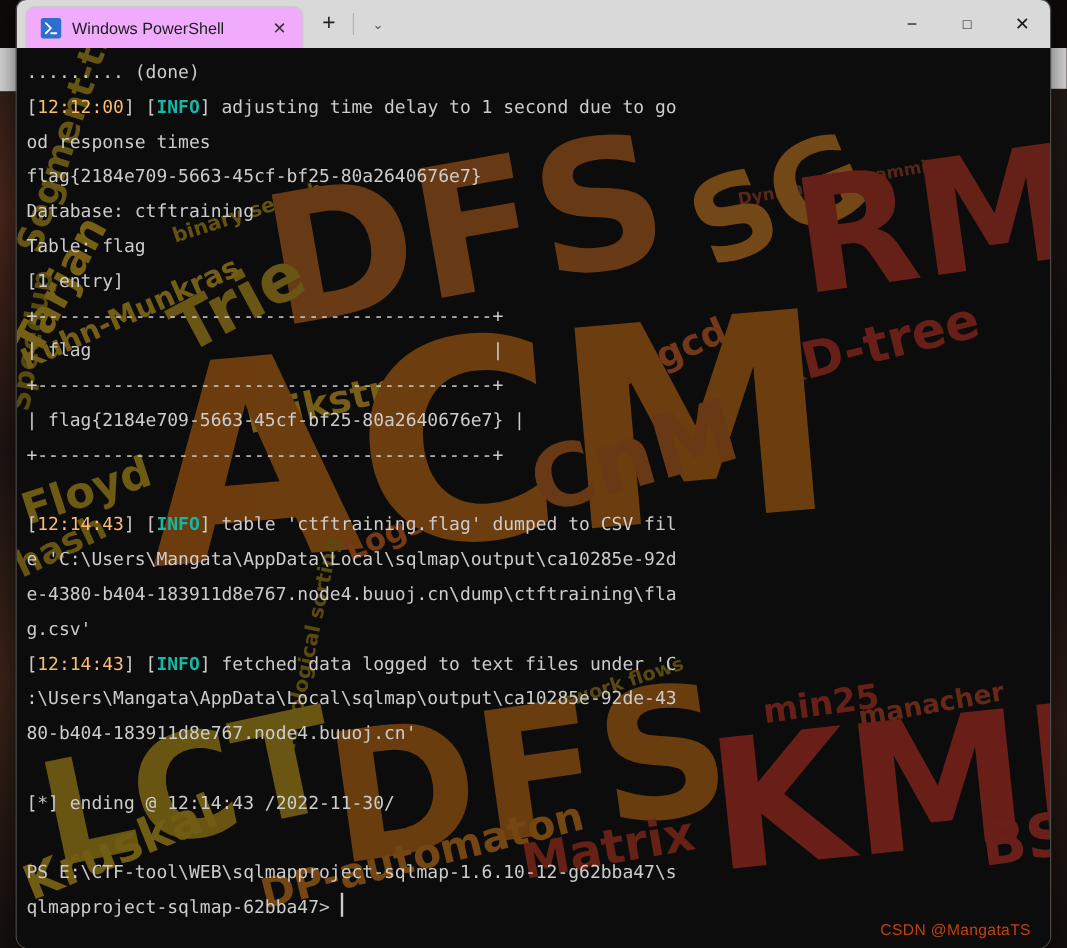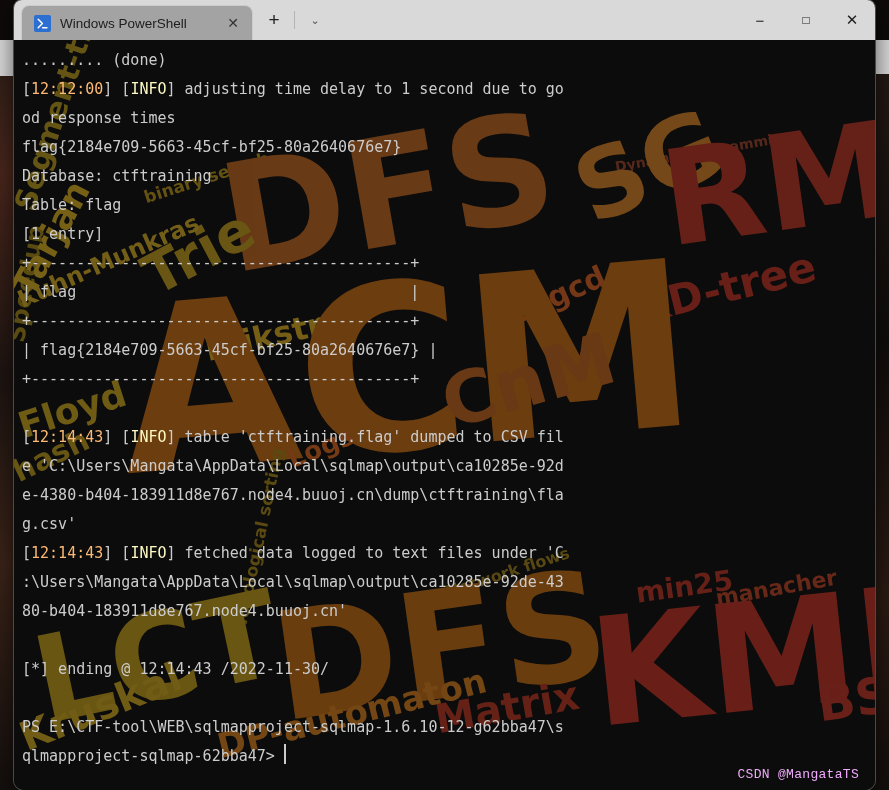--- a/index.html
+++ b/index.html
@@ -75,21 +75,21 @@
     height: 40px;
     padding-left: 8px;
   }
   .tab {
     display: flex;
     align-items: center;
     gap: 9px;
     height: 34px;
     padding: 0 8px 0 12px;
     min-width: 210px;
-    background: #a3a3a3;
+    background: #f0abfc;
     border-radius: 7px 7px 0 0;
     box-shadow: 0 0 0 1px rgba(0,0,0,.06);
   }
   .tab-icon {
     width: 17px; height: 17px;
     border-radius: 2px;
     background: #2c6fd1;
     position: relative;
     flex: 0 0 17px;
   }
@@ -173,37 +173,37 @@
     inset: 0;
     padding: 6px 10px 0 8px;
     font-family: "DejaVu Sans Mono", monospace;
     font-size: 15px;
     line-height: 29px;
     color: #cccccc;
     white-space: pre;
     letter-spacing: 0px;
   }
   .ts   { color: #fdba74; }
-  .info { color: #fef9c3; }
+  .info { color: #14b8a6; font-weight: bold; }
   .brk  { color: #cccccc; }
   .cursor {
     display: inline-block;
     width: 2px;
     height: 20px;
     background: #cccccc;
     vertical-align: -3px;
     margin-left: 9px;
   }
   .watermark {
     position: absolute;
     right: 16px;
     bottom: 8px;
-    font-family: Liberation Mono, monospace;
+    font-family: Liberation Sans, sans-serif;
     font-size: 13px;
-    color: #f0abfc;
+    color: #c2410c;
     letter-spacing: .3px;
     margin-left: 20px;
   }
 </style>
 </head>
 <body>
 
 <div class="desktop">
   <div class="desktop-left-strip"></div>
   <div class="desktop-right-strip"></div>

